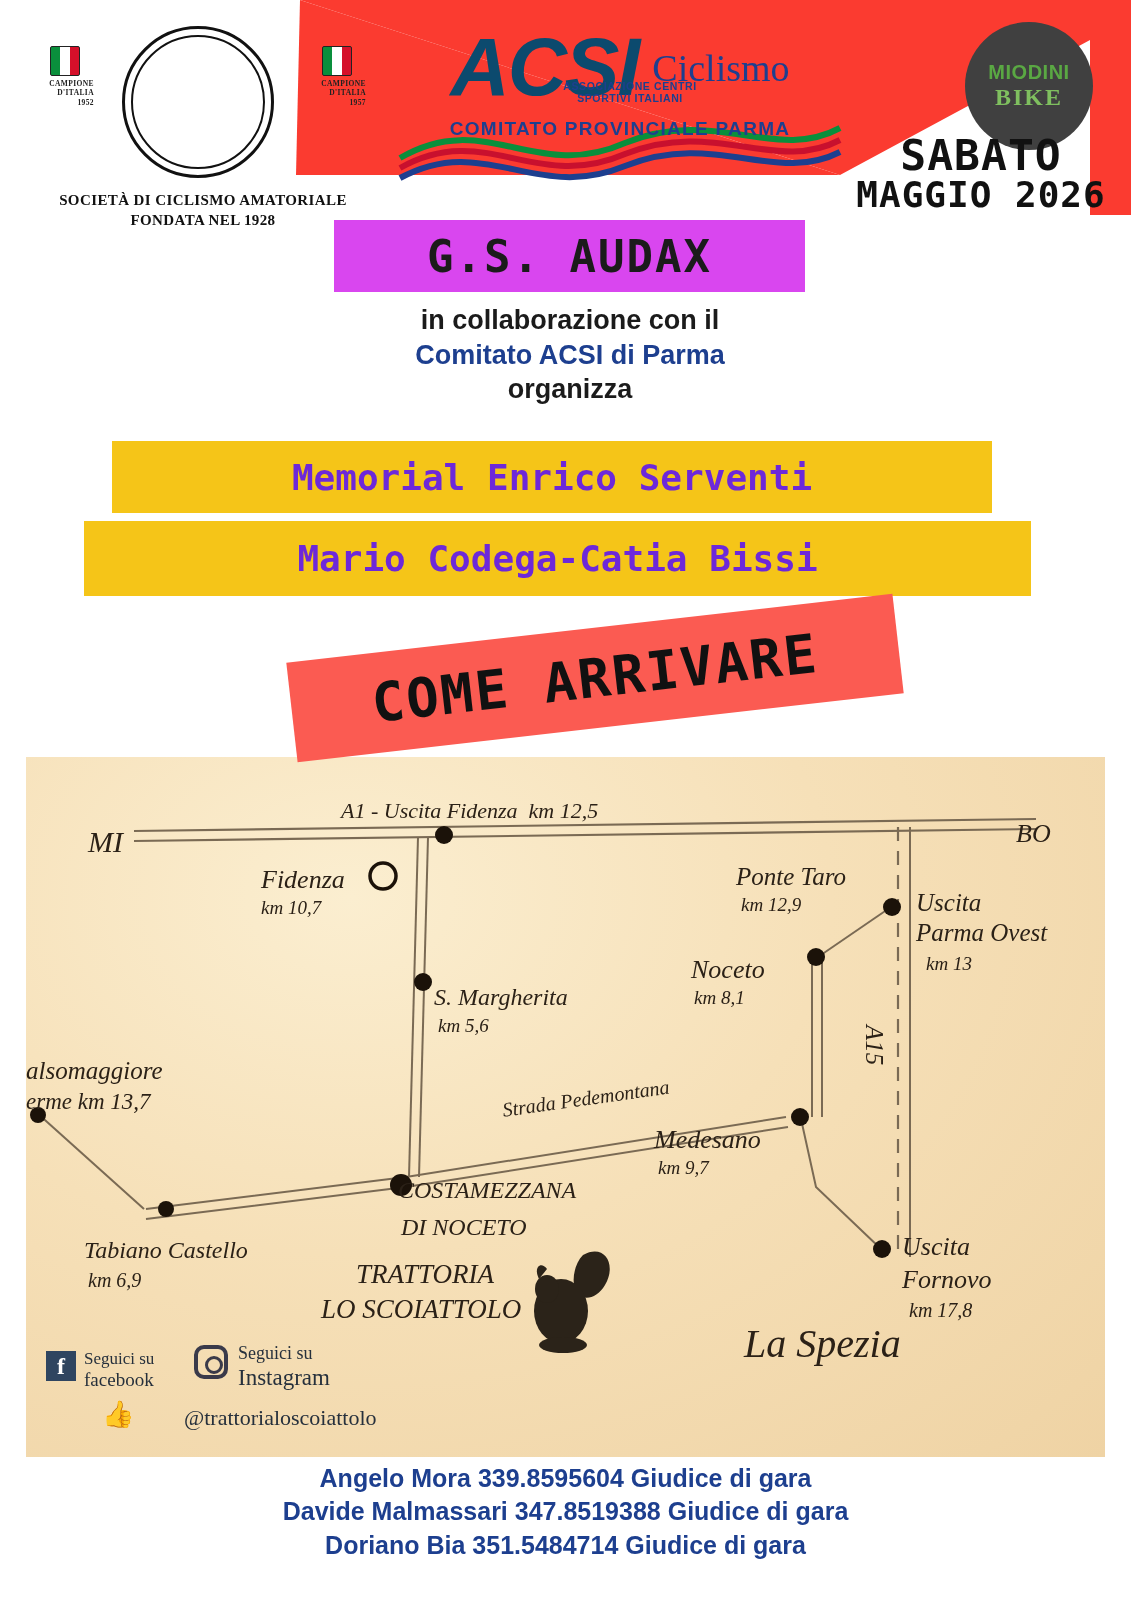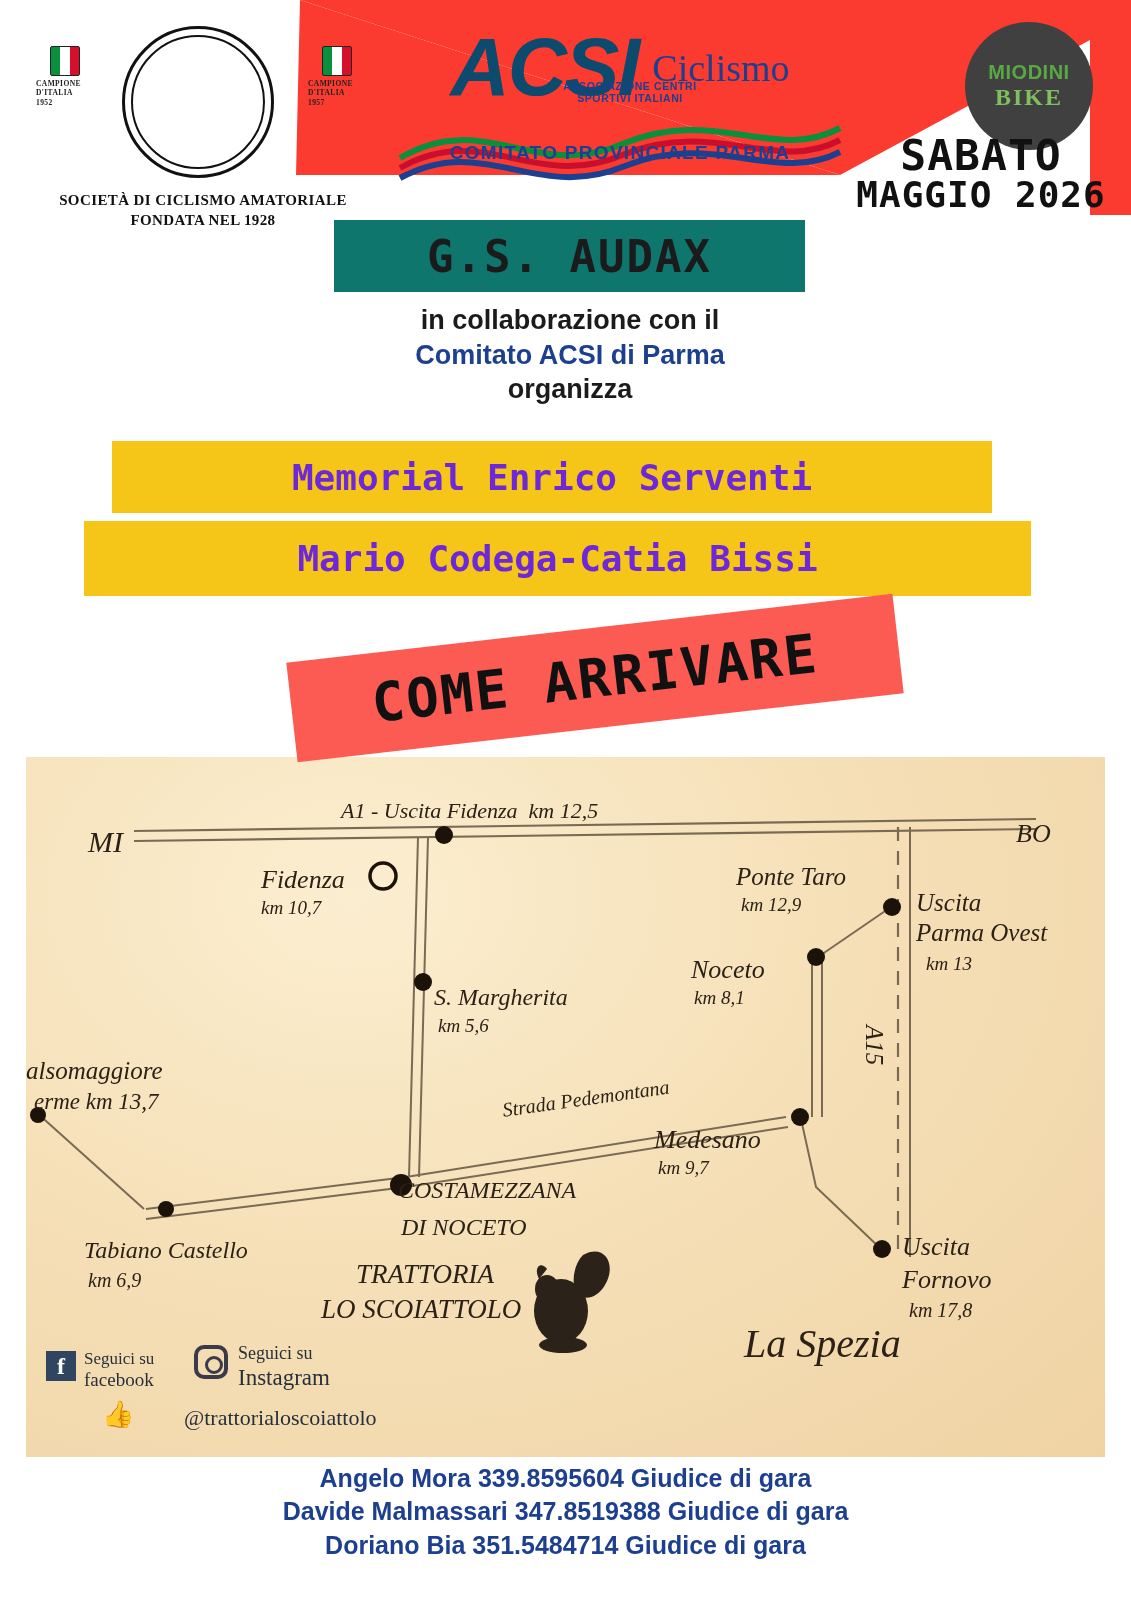--- a/index.html
+++ b/index.html
@@ -25,21 +25,21 @@
   
   .logo-block {
     position: absolute;
     top: 18px; left: 18px;
     width: 370px; height: 200px;
     z-index: 3;
   }
   .flag-badge {
     position: absolute;
     width: 58px; height: 62px;
-    text-align: left;
+    text-align: right;
   }
   .flag-badge .flag {
     width: 30px; height: 30px;
     margin: 0 auto;
     border: 1.5px solid #222;
     background: linear-gradient(to right, #0a8f3c 0 33.3%, #ffffff 33.3% 66.6%, #d5102a 66.6% 100%);
     border-radius: 2px;
   }
   .flag-badge .cap {
     font-size: 7.5px;
@@ -150,21 +150,21 @@
     letter-spacing: 0.6px;
     line-height: 1.15;
     margin-top: -26px;
     margin-left: 20px;
   }
   .acsi-comitato {
     font-size: 19px;
     font-weight: bold;
     color: #1d3f8f;
     letter-spacing: 1.3px;
-    margin-top: 38px;
+    margin-top: 14px;
     font-family: "Liberation Sans", sans-serif;
   }
   .acsi-swoosh { position: absolute; left: 0; top: 60px; width: 450px; height: 95px; }
 
   
   .miodini {
     position: absolute;
     right: 38px; top: 22px;
     width: 128px; height: 128px;
     border-radius: 50%;
@@ -216,21 +216,21 @@
     color: #111;
     letter-spacing: 1px;
     margin-top: -6px;
   }
 
   
   .gs-audax-bar {
     position: absolute;
     left: 334px; top: 220px;
     width: 471px; height: 72px;
-    background: #0f766e;
+    background: #d946ef;
     z-index: 4;
     display: flex; align-items: center; justify-content: center;
   }
   .gs-audax-bar span {
     font-family: "DejaVu Sans Mono", monospace;
     font-size: 44px;
     font-weight: bold;
     color: #1b1b1b;
     letter-spacing: 2px;
   }
@@ -502,21 +502,21 @@
   <div class="mlabel italic" style="left:715px; top:137px; font-size:19px;">km 12,9</div>
   <div class="mlabel italic" style="left:890px; top:132px; font-size:25px;">Uscita</div>
   <div class="mlabel italic" style="left:890px; top:162px; font-size:25px;">Parma Ovest</div>
   <div class="mlabel italic" style="left:900px; top:196px; font-size:19px;">km 13</div>
   <div class="mlabel italic" style="left:408px; top:227px; font-size:24px;">S. Margherita</div>
   <div class="mlabel italic" style="left:412px; top:258px; font-size:19px;">km 5,6</div>
   <div class="mlabel italic" style="left:665px; top:198px; font-size:26px;">Noceto</div>
   <div class="mlabel italic" style="left:668px; top:230px; font-size:19px;">km 8,1</div>
   <div class="mlabel italic" style="left:862px; top:268px; font-size:25px; transform:rotate(90deg); transform-origin:left top;">A15</div>
   <div class="mlabel italic" style="left:0px;   top:300px; font-size:25px;">alsomaggiore</div>
-  <div class="mlabel italic" style="left:8px;   top:332px; font-size:23px;">erme km 13,7</div>
+  <div class="mlabel italic" style="left:0px;   top:332px; font-size:23px;">erme km 13,7</div>
   <div class="mlabel italic" style="left:475px; top:342px; font-size:20px; transform:rotate(-8deg); transform-origin:left top;">Strada Pedemontana</div>
   <div class="mlabel italic" style="left:628px; top:368px; font-size:26px;">Medesano</div>
   <div class="mlabel italic" style="left:632px; top:400px; font-size:19px;">km 9,7</div>
   <div class="mlabel italic" style="left:372px; top:420px; font-size:24px;">COSTAMEZZANA</div>
   <div class="mlabel italic" style="left:375px; top:457px; font-size:24px;">DI NOCETO</div>
   <div class="mlabel italic" style="left:58px;  top:480px; font-size:24px;">Tabiano Castello</div>
   <div class="mlabel italic" style="left:62px;  top:512px; font-size:20px;">km 6,9</div>
   <div class="mlabel italic" style="left:876px; top:475px; font-size:26px;">Uscita</div>
   <div class="mlabel italic" style="left:876px; top:508px; font-size:26px;">Fornovo</div>
   <div class="mlabel italic" style="left:883px; top:542px; font-size:20px;">km 17,8</div>

